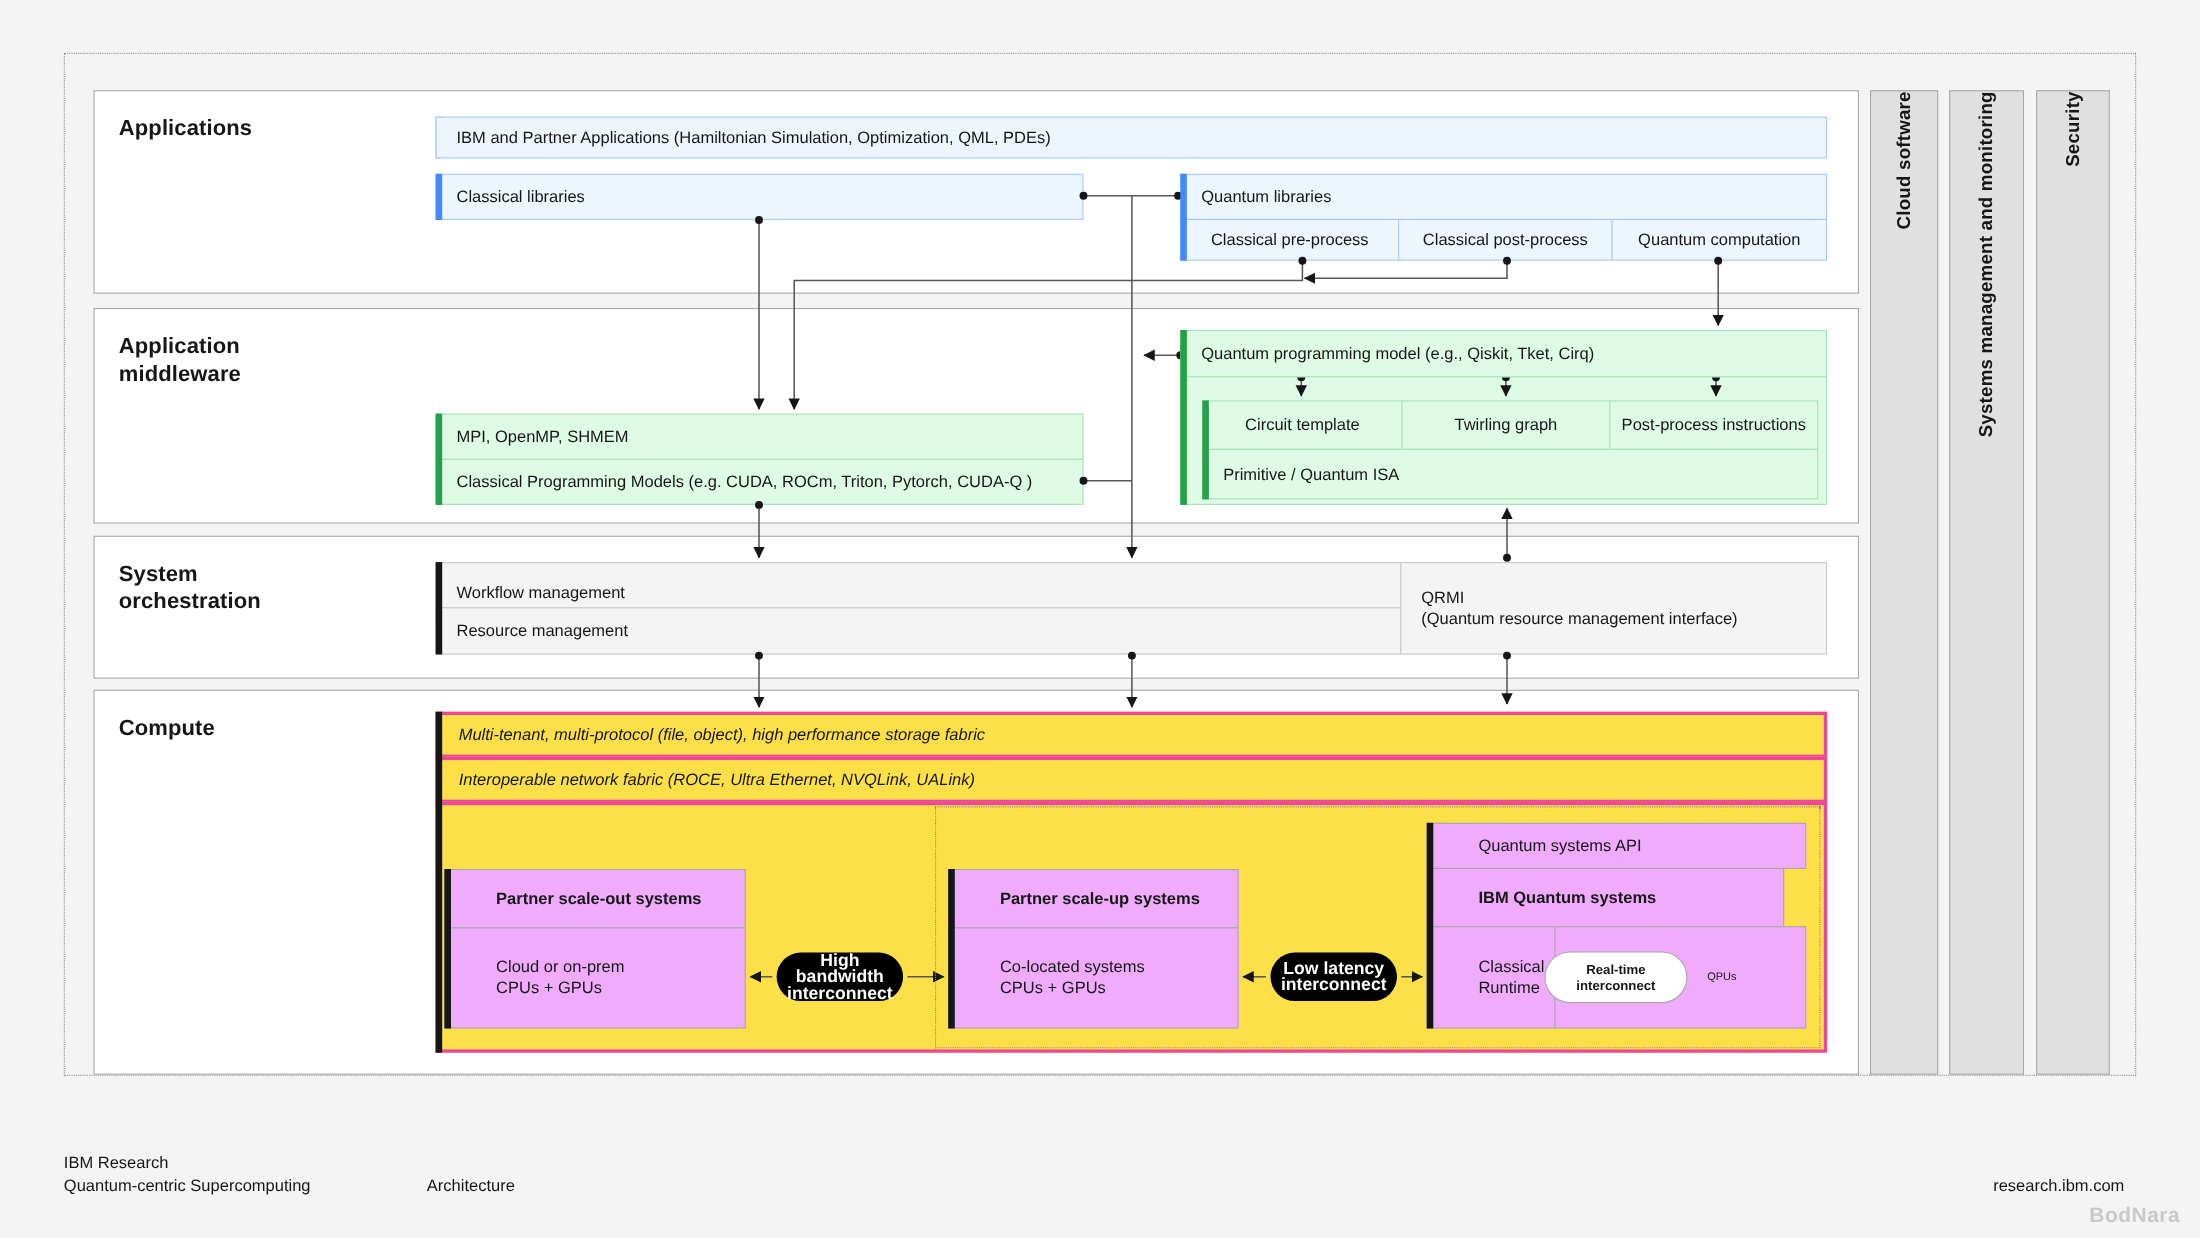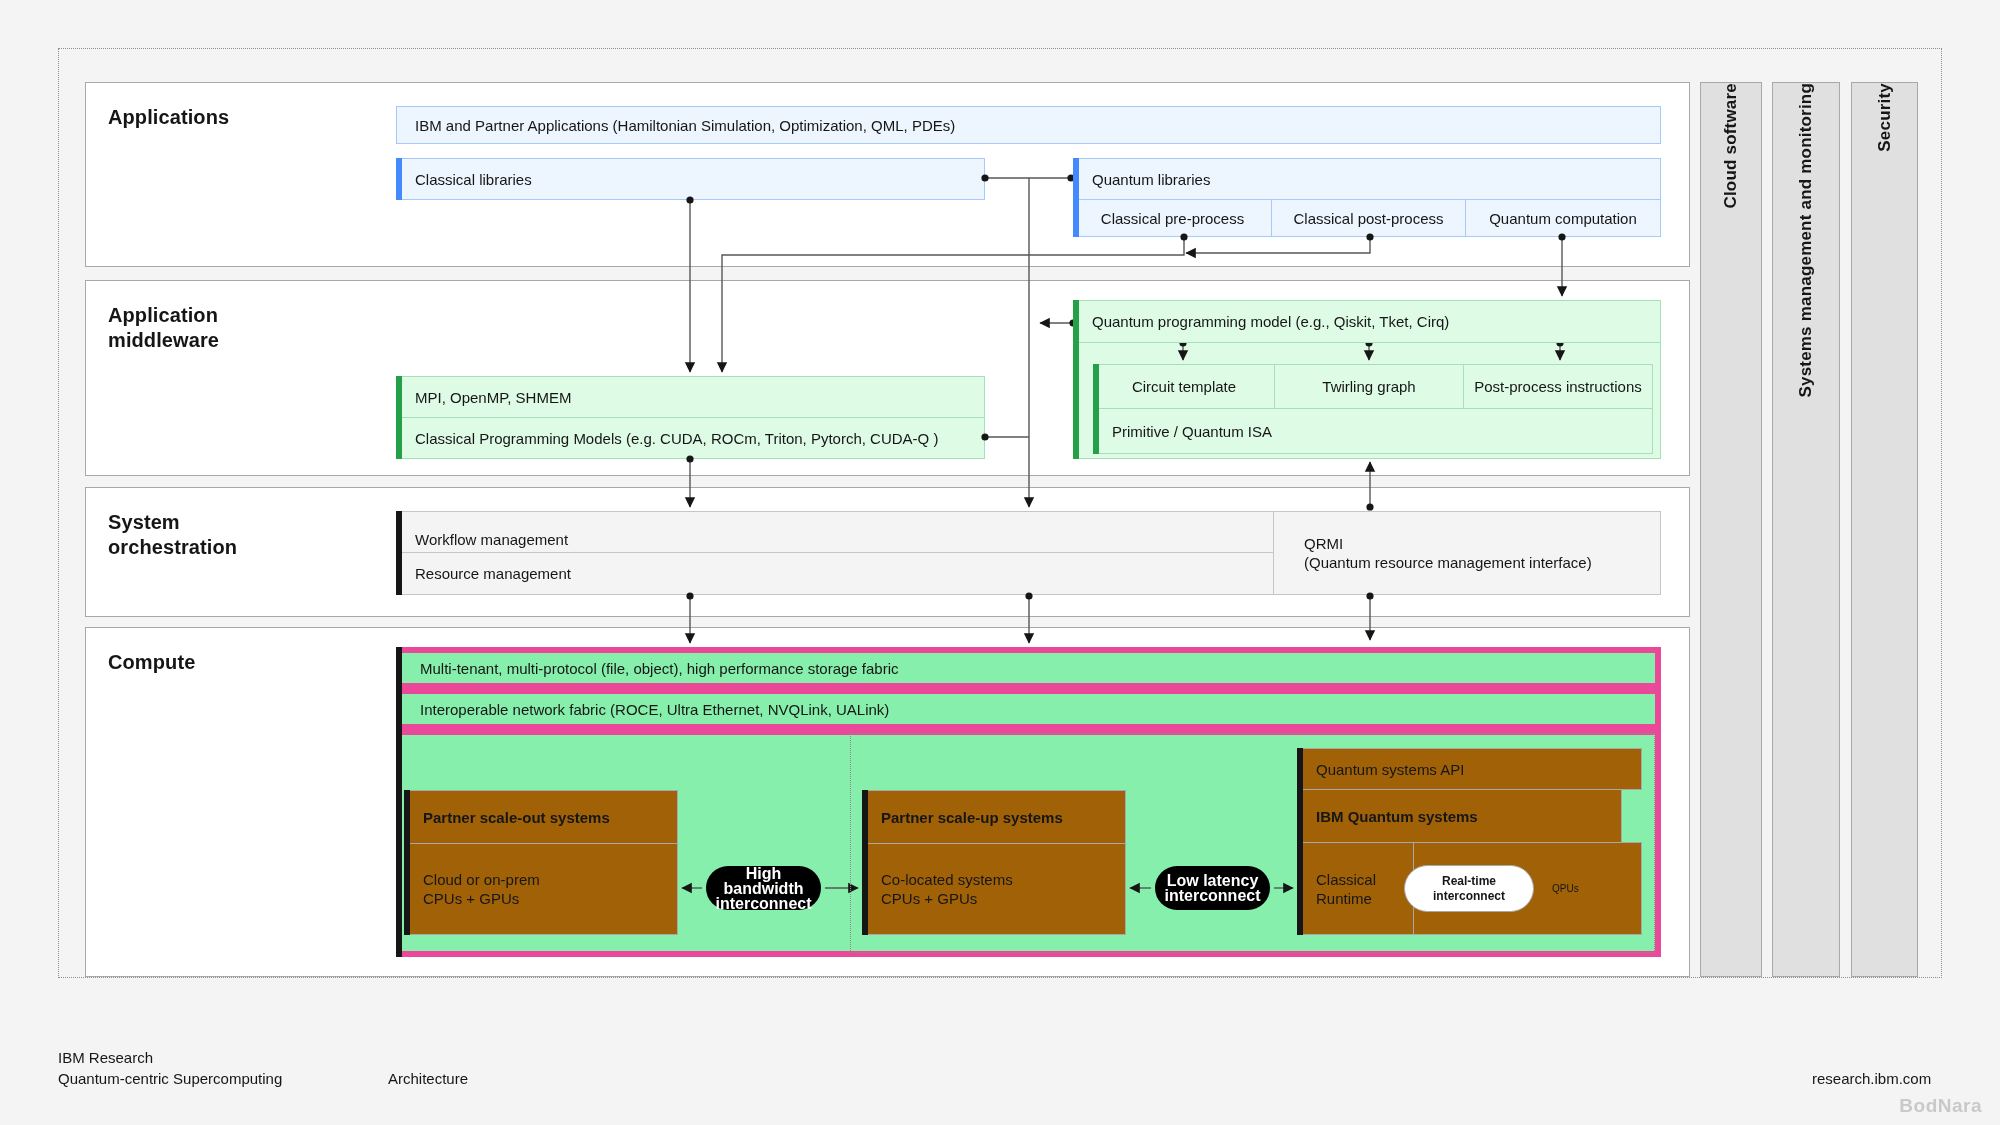--- a/index.html
+++ b/index.html
@@ -45,23 +45,23 @@
     align-items: center;
     line-height: 19px;
     white-space: pre-line;
   }
   .bx > span { padding-left: 18px; }
   .bx.ctr { justify-content: center; }
   .bx.ctr > span { padding-left: 0; }
 
   .blue   { background: #edf5ff; border: 1px solid #a6c8ff; text-align: center; }
   .green  { background: #defbe6; border: 1px solid #a7dfb6; }
-  .greyb  { background: #86efac; border: 6px solid #ec4899; }
+  .greyb  { background: #fde047; border: 3px solid #ec4899; font-style: italic; }
   .greyl  { background: #f4f4f4; border: 1px solid #c6c6c6; }
-  .whitebx{ background: #a16207; border: 1px solid #a8a8a8; }
+  .whitebx{ background: #f0abfc; border: 1px solid #a8a8a8; padding-left: 28px; }
 
   
   .acc { position: absolute; width: 6px; }
   .acc-blue  { background: #4589ff; }
   .acc-green { background: #24a148; }
   .acc-dark  { background: #161616; }
 
   
   .dotgroup { position: absolute; border: 1px dotted #8d8d8d; }
 
@@ -193,21 +193,21 @@
 orchestration</div>
   </div>
 
   <div class="acc acc-dark" style="left:396px; top:511px; height:84px; z-index:3;"></div>
   <div class="bx greyl" style="left:396px; top:511px; width:878px; height:56px;">
     <span>Workflow management</span>
   </div>
   <div class="bx greyl" style="left:396px; top:552px; width:878px; height:43px;">
     <span>Resource management</span>
   </div>
-  <div class="bx greyl" style="left:1273px; top:511px; width:388px; height:84px;padding-left:12px;">
+  <div class="bx greyl" style="left:1273px; top:511px; width:388px; height:84px;">
     <span>QRMI
 (Quantum resource management interface)</span>
   </div>
 
   <div class="layer" style="left:85px; top:627px; width:1605px; height:350px;">
     <div class="layer-title" style="top:22px;">Compute</div>
   </div>
 
   <div class="acc acc-dark" style="left:396px; top:647px; height:310px; z-index:4;"></div>
 

